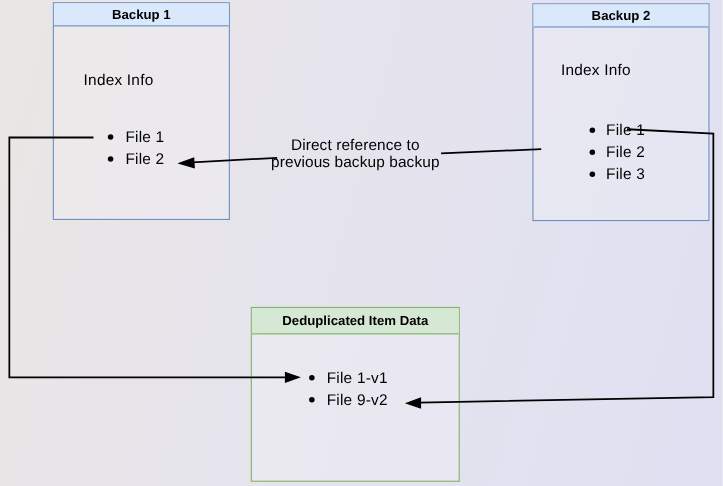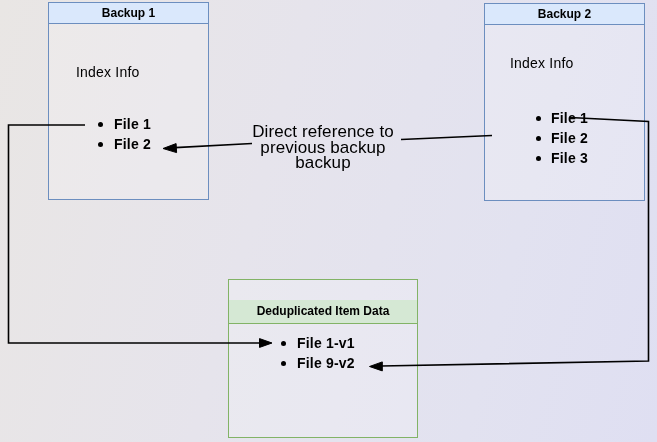--- a/index.html
+++ b/index.html
@@ -22,44 +22,44 @@
   .box.green { border-color: #82b366; }
   .box-header {
     box-sizing: border-box;
     width: 100%;
     text-align: center;
     font-size: 12px;
     font-weight: bold;
     border-bottom: 1px solid;
   }
   .blue  .box-header { background: #dae8fc; border-color: #6c8ebf; height: 21px; line-height: 20px; }
-  .green .box-header { background: #d5e8d4; border-color: #82b366; height: 24px; line-height: 23px; margin-top: 20px; }
+  .green .box-header { background: #d5e8d4; border-color: #82b366; height: 24px; line-height: 23px; }
   .section-label {
     position: absolute;
     font-size: 14px;
     letter-spacing: 0.2px;
     line-height: 16px;
     white-space: nowrap;
   }
   .file-list { position: absolute; }
   .file-row { display: flex; align-items: center; height: 20px; }
   .dot {
     width: 5px; height: 5px;
     border-radius: 50%;
     background: #000;
     flex: 0 0 auto;
     margin-right: 11px;
   }
-  .file-row span { font-size: 14px; letter-spacing: 0.2px; white-space: nowrap; font-weight: bold; }
+  .file-row span { font-size: 14px; letter-spacing: 0.2px; white-space: nowrap; }
   .annotation {
     position: absolute;
     left: 233px; top: 124px;
     width: 180px;
     text-align: center;
-    font-size: 17px;
+    font-size: 14px;
     letter-spacing: 0.1px;
     line-height: 15.5px;
     z-index: 6;
   }
   .arrows {
     position: absolute;
     left: 0; top: 0;
     z-index: 5;
     pointer-events: none;
   }

